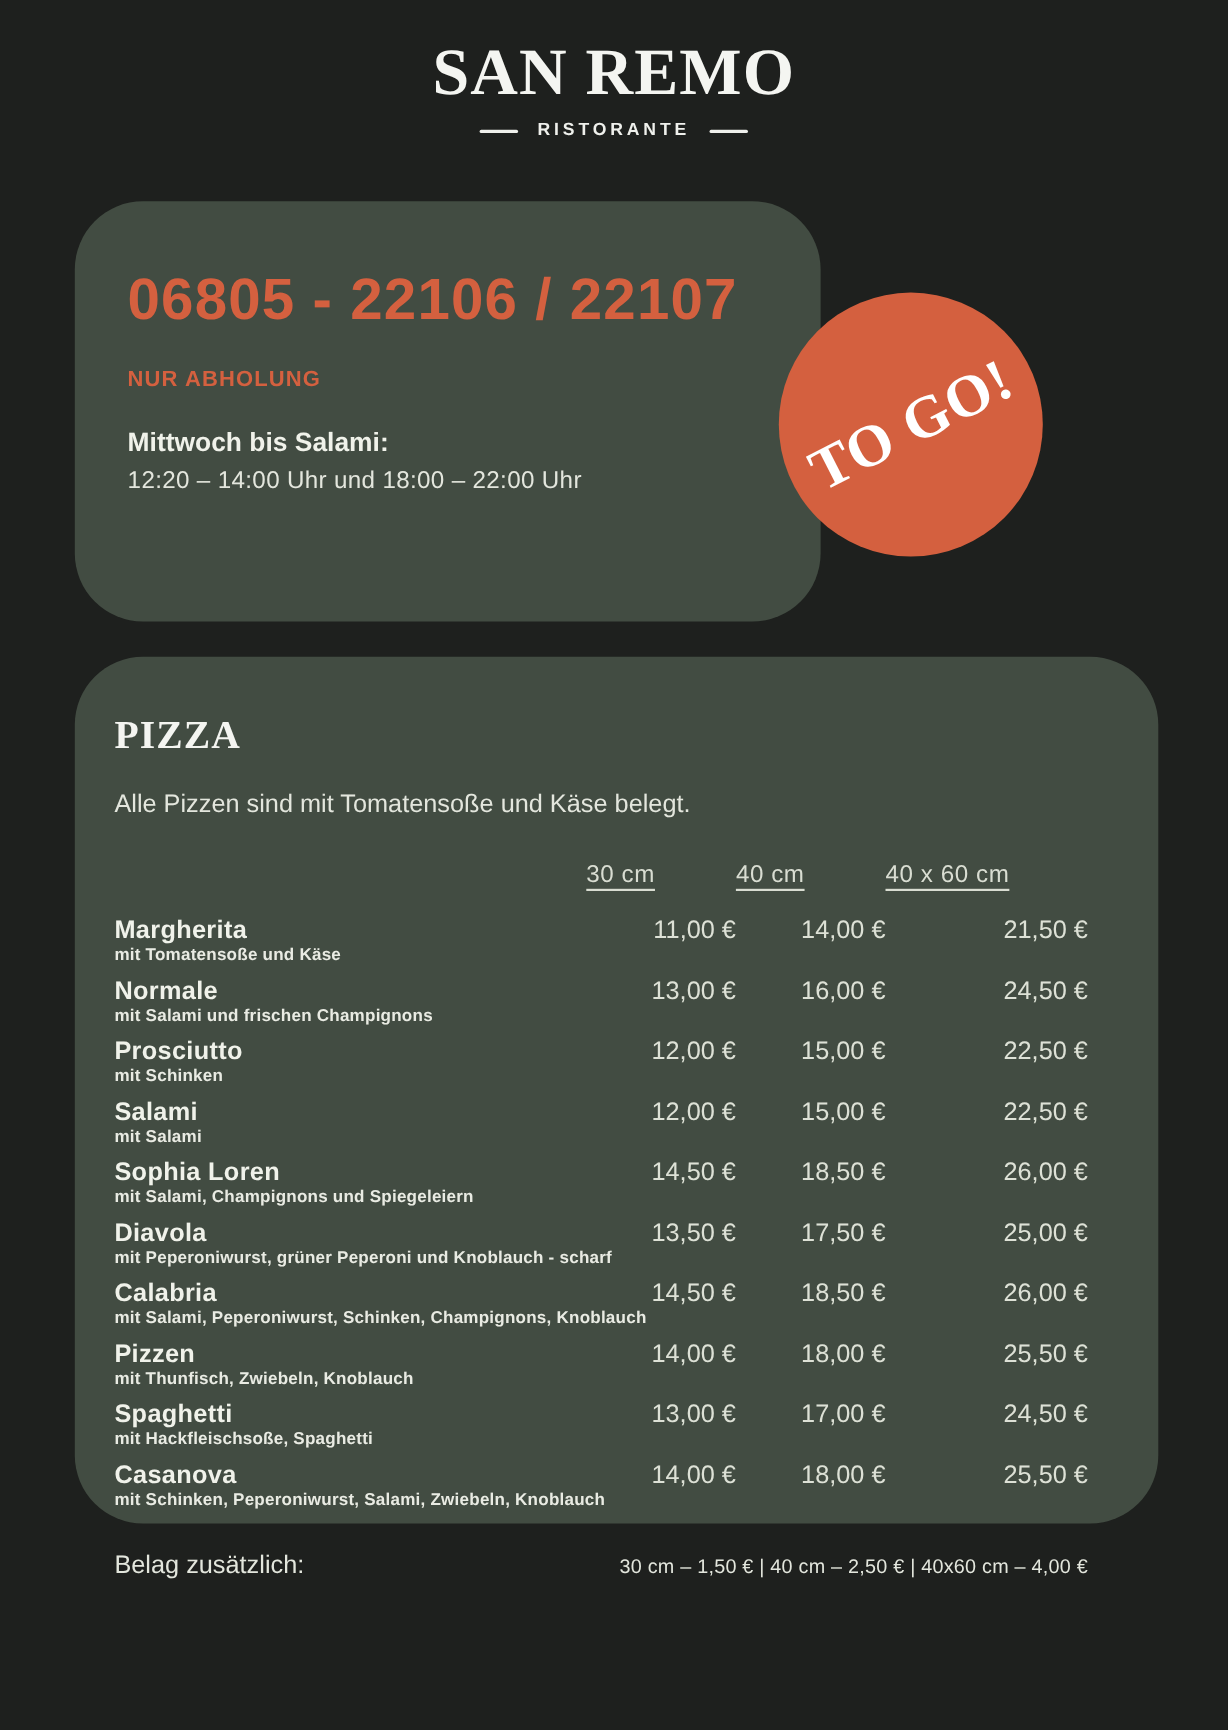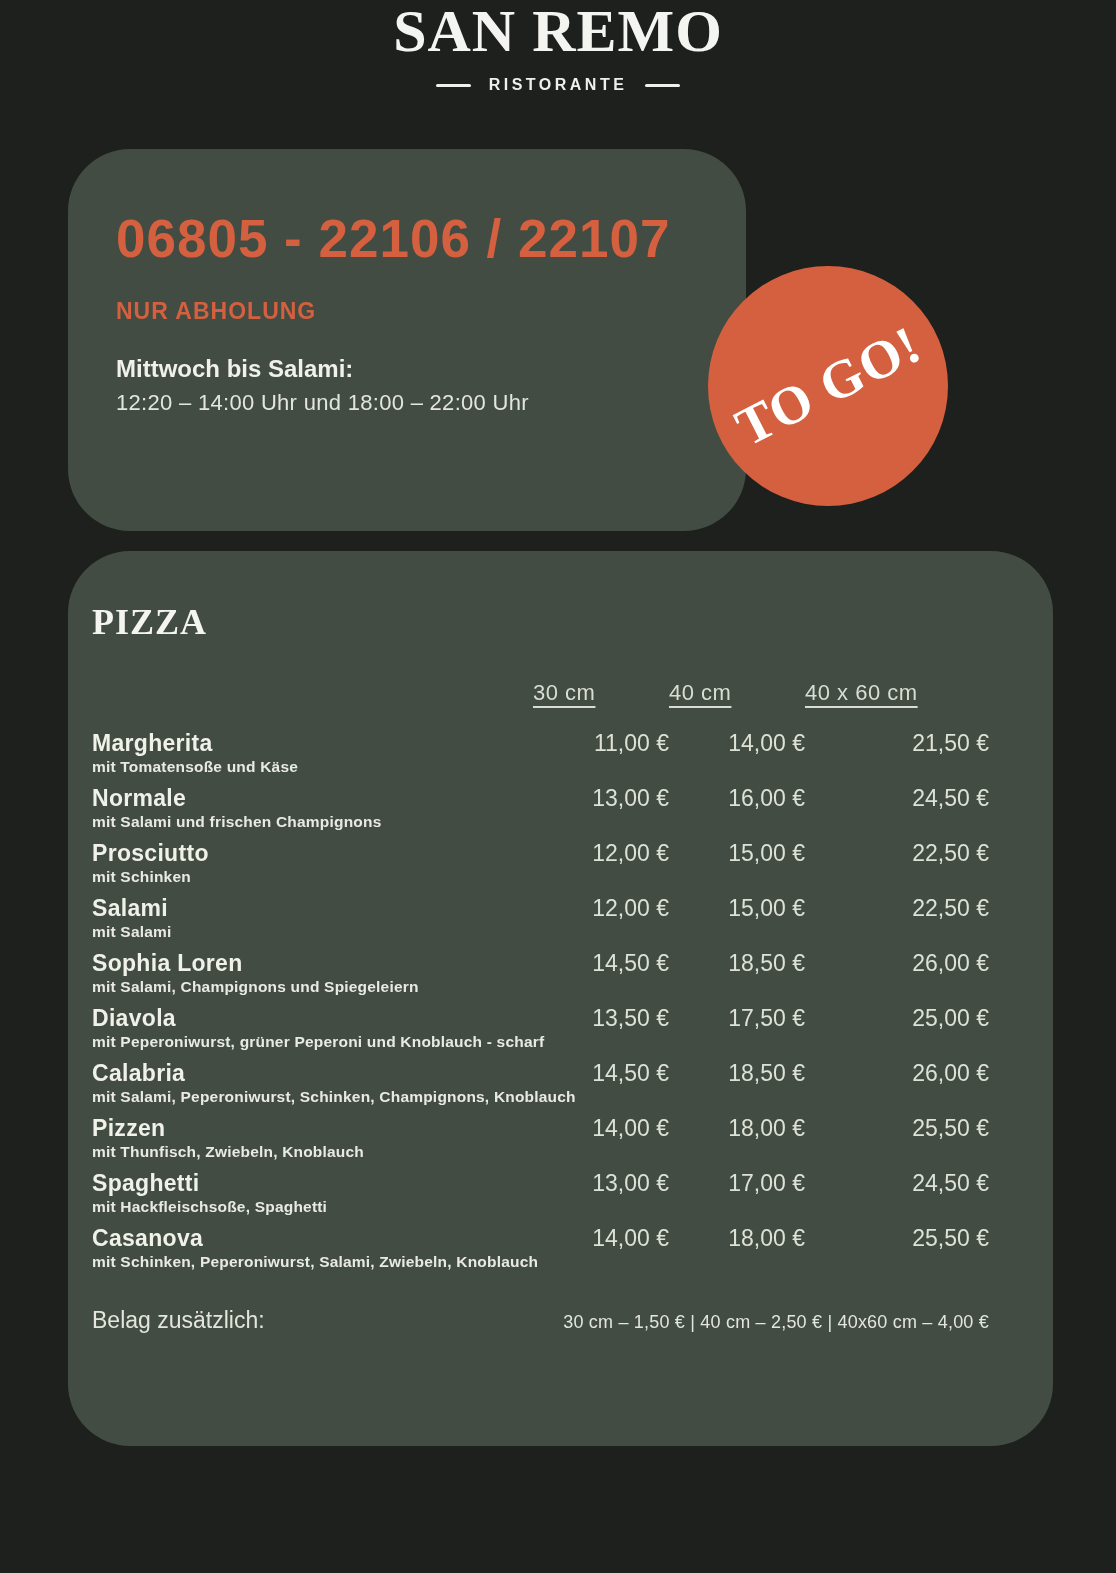--- a/index.html
+++ b/index.html
@@ -13,21 +13,21 @@
   *{box-sizing:border-box;margin:0;padding:0;}
   html,body{background:var(--bg);}
   body{font-family:"Liberation Sans", sans-serif;}
   .page{
     position:relative;
     width:1116px;height:1573px;
     background:var(--bg);
     overflow:hidden;
   }
   
-  .brand{text-align:center;}
+  .brand{padding-top:34px;text-align:center;}
   .brand-title{
     font-family:"Liberation Serif", serif;
     font-weight:700;
     font-size:60px;line-height:1.05;
     color:var(--heading);
     letter-spacing:1px;
   }
   .brand-sub{
     margin-top:13px;
     display:flex;align-items:center;justify-content:center;gap:18px;
@@ -55,21 +55,21 @@
   }
   .closed-note{
     margin-top:6px;
     color:var(--text);
     font-size:23px;line-height:30px;
   }
   .pickup-note{
     margin-top:25px;
     color:var(--accent);
     font-weight:700;
-    font-size:23px;line-height:32px;
+    font-size:20px;line-height:32px;
     letter-spacing:1px;
   }
   .open-days{
     margin-top:27px;
     color:#f0f2ea;
     font-weight:700;
     font-size:24px;line-height:30px;
   }
   .open-hours{
     margin-top:4px;
@@ -90,23 +90,23 @@
     font-family:"Liberation Serif", serif;
     font-weight:700;
     font-size:54px;
     color:#ffffff;
     transform:rotate(-27deg);
     letter-spacing:1px;
     white-space:nowrap;
   }
   
   .menu-card{
-    margin-top:20px;
-    width:985px;height:895px;
-    padding:52px 64px 0 24px;
+    margin-top:32px;
+    width:985px;height:788px;
+    padding:52px 64px 0 36px;
   }
   .menu-title{
     font-family:"Liberation Serif", serif;
     font-weight:700;
     font-size:36px;line-height:1.1;
     color:var(--heading);
     letter-spacing:1px;
   }
   .menu-note{
     margin-top:26px;
@@ -185,20 +185,21 @@
     <div class="open-days">Mittwoch bis Salami:</div>
     <div class="open-hours">12:20 – 14:00 Uhr und 18:00 – 22:00 Uhr</div>
   </section>
 
   <div class="togo-badge">
     <span class="togo-label">TO GO!</span>
   </div>
 
   <section class="card menu-card">
     <h2 class="menu-title">PIZZA</h2>
+    <p class="menu-note">Alle Pizzen sind mit Tomatensoße und Käse belegt.</p>
 
     <div class="size-grid header-row">
       <div></div>
       <div class="size-col">30 cm</div>
       <div class="size-col">40 cm</div>
       <div class="size-col">40 x 60 cm</div>
     </div>
 
     <div class="menu-items">
   <div class="size-grid menu-row">

